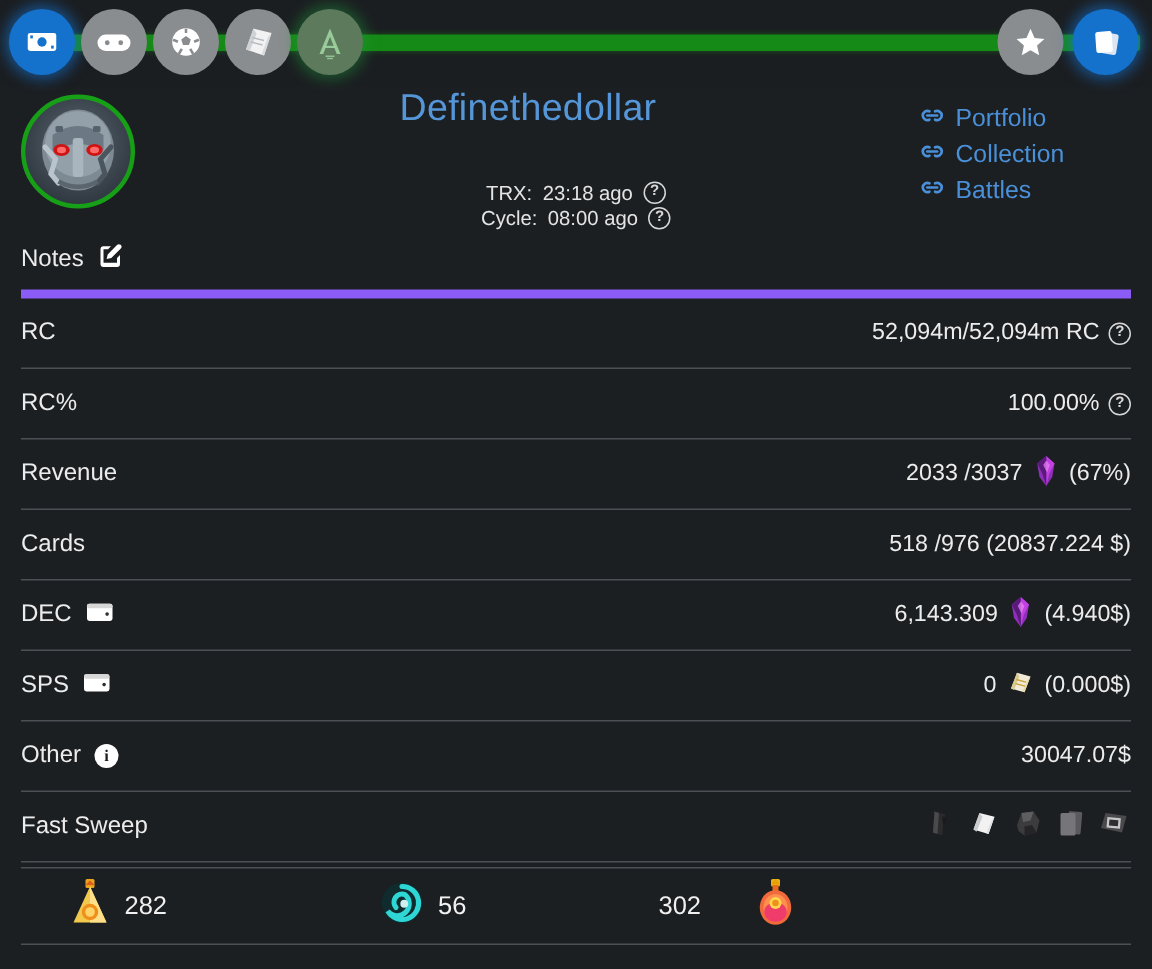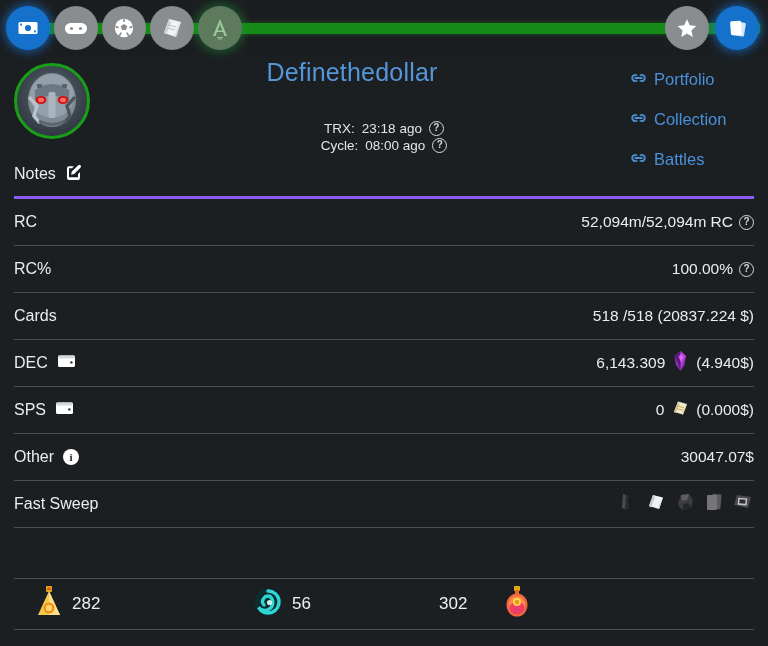--- a/index.html
+++ b/index.html
@@ -53,36 +53,36 @@
     font-size: 25px; color: #5596d8; letter-spacing: .2px;
   }
   #meta {
     position: absolute; left: 0; top: 34px; width: 768px; text-align: center;
     font-size: 13.5px; color: #e4e4e4; line-height: 17px; margin-top: 28px;
   }
   .meta-row { display: inline-flex; align-items: center; gap: 7px; }
   .meta-line { display: block; }
 
   #links {
-    position: absolute; right: 8px; top: 10px; width: 130px;
-    display: flex; flex-direction: column; gap: 18px; align-items: flex-start;
+    position: absolute; right: 25px; top: 10px; width: 130px;
+    display: flex; flex-direction: column; gap: 2px; align-items: flex-start;
   }
   .link-row {
     display: flex; align-items: center; gap: 7px;
     color: #4a90d9; font-size: 16.5px; cursor: pointer; line-height: 22px;
   }
 
   
   #rows { position: absolute; left: 0; top: 152px; width: 768px; }
   .row {
     position: relative; height: 47px; margin: 0 14px;
     display: flex; align-items: center; justify-content: space-between;
     border-bottom: 1px solid #4c5054;
   }
-  .row:first-child { border-bottom: 3px solid #8b5cf6; }
+  .row:first-child { border-bottom: 6px solid #8b5cf6; }
   .row-label {
     display: flex; align-items: center; gap: 9px;
     font-size: 16px; color: #ececec;
   }
   .row-value {
     display: flex; align-items: center; gap: 6px;
     font-size: 15.5px; color: #ececec; white-space: nowrap;
   }
   .sweep-icons { display: flex; align-items: center; gap: 7px; }
 
@@ -101,21 +101,21 @@
     font-family: "Liberation Serif", serif;
   }
 
   
   #footer {
     position: absolute; left: 14px; top: 578px; width: 740px; height: 52px;
     display: flex; align-items: center;
     border-top: 1px solid #4c5054; border-bottom: 1px solid #4c5054;
   }
   .stat { display: flex; align-items: center; gap: 9px; font-size: 17px; color: #f0f0f0; }
-  .stat.s0 { position: absolute; left: 21px; }
+  .stat.s0 { position: absolute; left: 32px; }
   .stat.s1 { position: absolute; left: 239px; justify-content: flex-end; }
   .stat.s2 { position: absolute; left: 425px; gap: 36px; }
   .stat.s3 { position: absolute; right: 10px; }
 </style>
 </head>
 <body>
 
 <div id="topbar">
   <div id="progress-track">
     <div id="progress-fill"></div>
@@ -275,26 +275,43 @@
   <div class="row">
     <div class="row-label">
       <span>RC%</span>
     </div>
     <div class="row-value">
       <span>100.00%</span>
       <span class="qmark">?</span>
     </div>
   </div>
 
+  <div class="row">
+    <div class="row-label">
+      <span>Revenue</span>
+    </div>
+    <div class="row-value">
+      <span>2033 /3037</span>
+      <span>
+        <svg width="19" height="22" viewBox="0 0 19 22">
+          <polygon points="9.5,1 15,6 13.5,15 9.5,21 5,15 3.5,6" fill="#8d2fb8"></polygon>
+          <polygon points="9.5,1 15,6 11.5,13 9.5,21" fill="#c040e0"></polygon>
+          <polygon points="9.5,1 3.5,6 7,13 9.5,21" fill="#5a1a7a"></polygon>
+          <polygon points="9.5,4 12,7 10,12 7.5,7" fill="#e87ff5" opacity=".75"></polygon>
+        </svg>
+      </span>
+      <span>(67%)</span>
+    </div>
+  </div>
 
   <div class="row">
     <div class="row-label">
       <span>Cards</span>
     </div>
-    <div class="row-value">518 /518 (20837.224 $)</div>
+    <div class="row-value">518 /976 (20837.224 $)</div>
   </div>
 
   <div class="row">
     <div class="row-label">
       <span>DEC</span>
       <span>
         <svg width="19" height="16" viewBox="0 0 19 16">
           <rect x="1" y="2.5" width="17" height="11.5" rx="1.6" fill="#fff"></rect>
           <rect x="1" y="2.5" width="17" height="3" rx="1.4" fill="#d7d7d7"></rect>
           <circle cx="14.4" cy="9.4" r="1.2" fill="#2a2f33"></circle>

